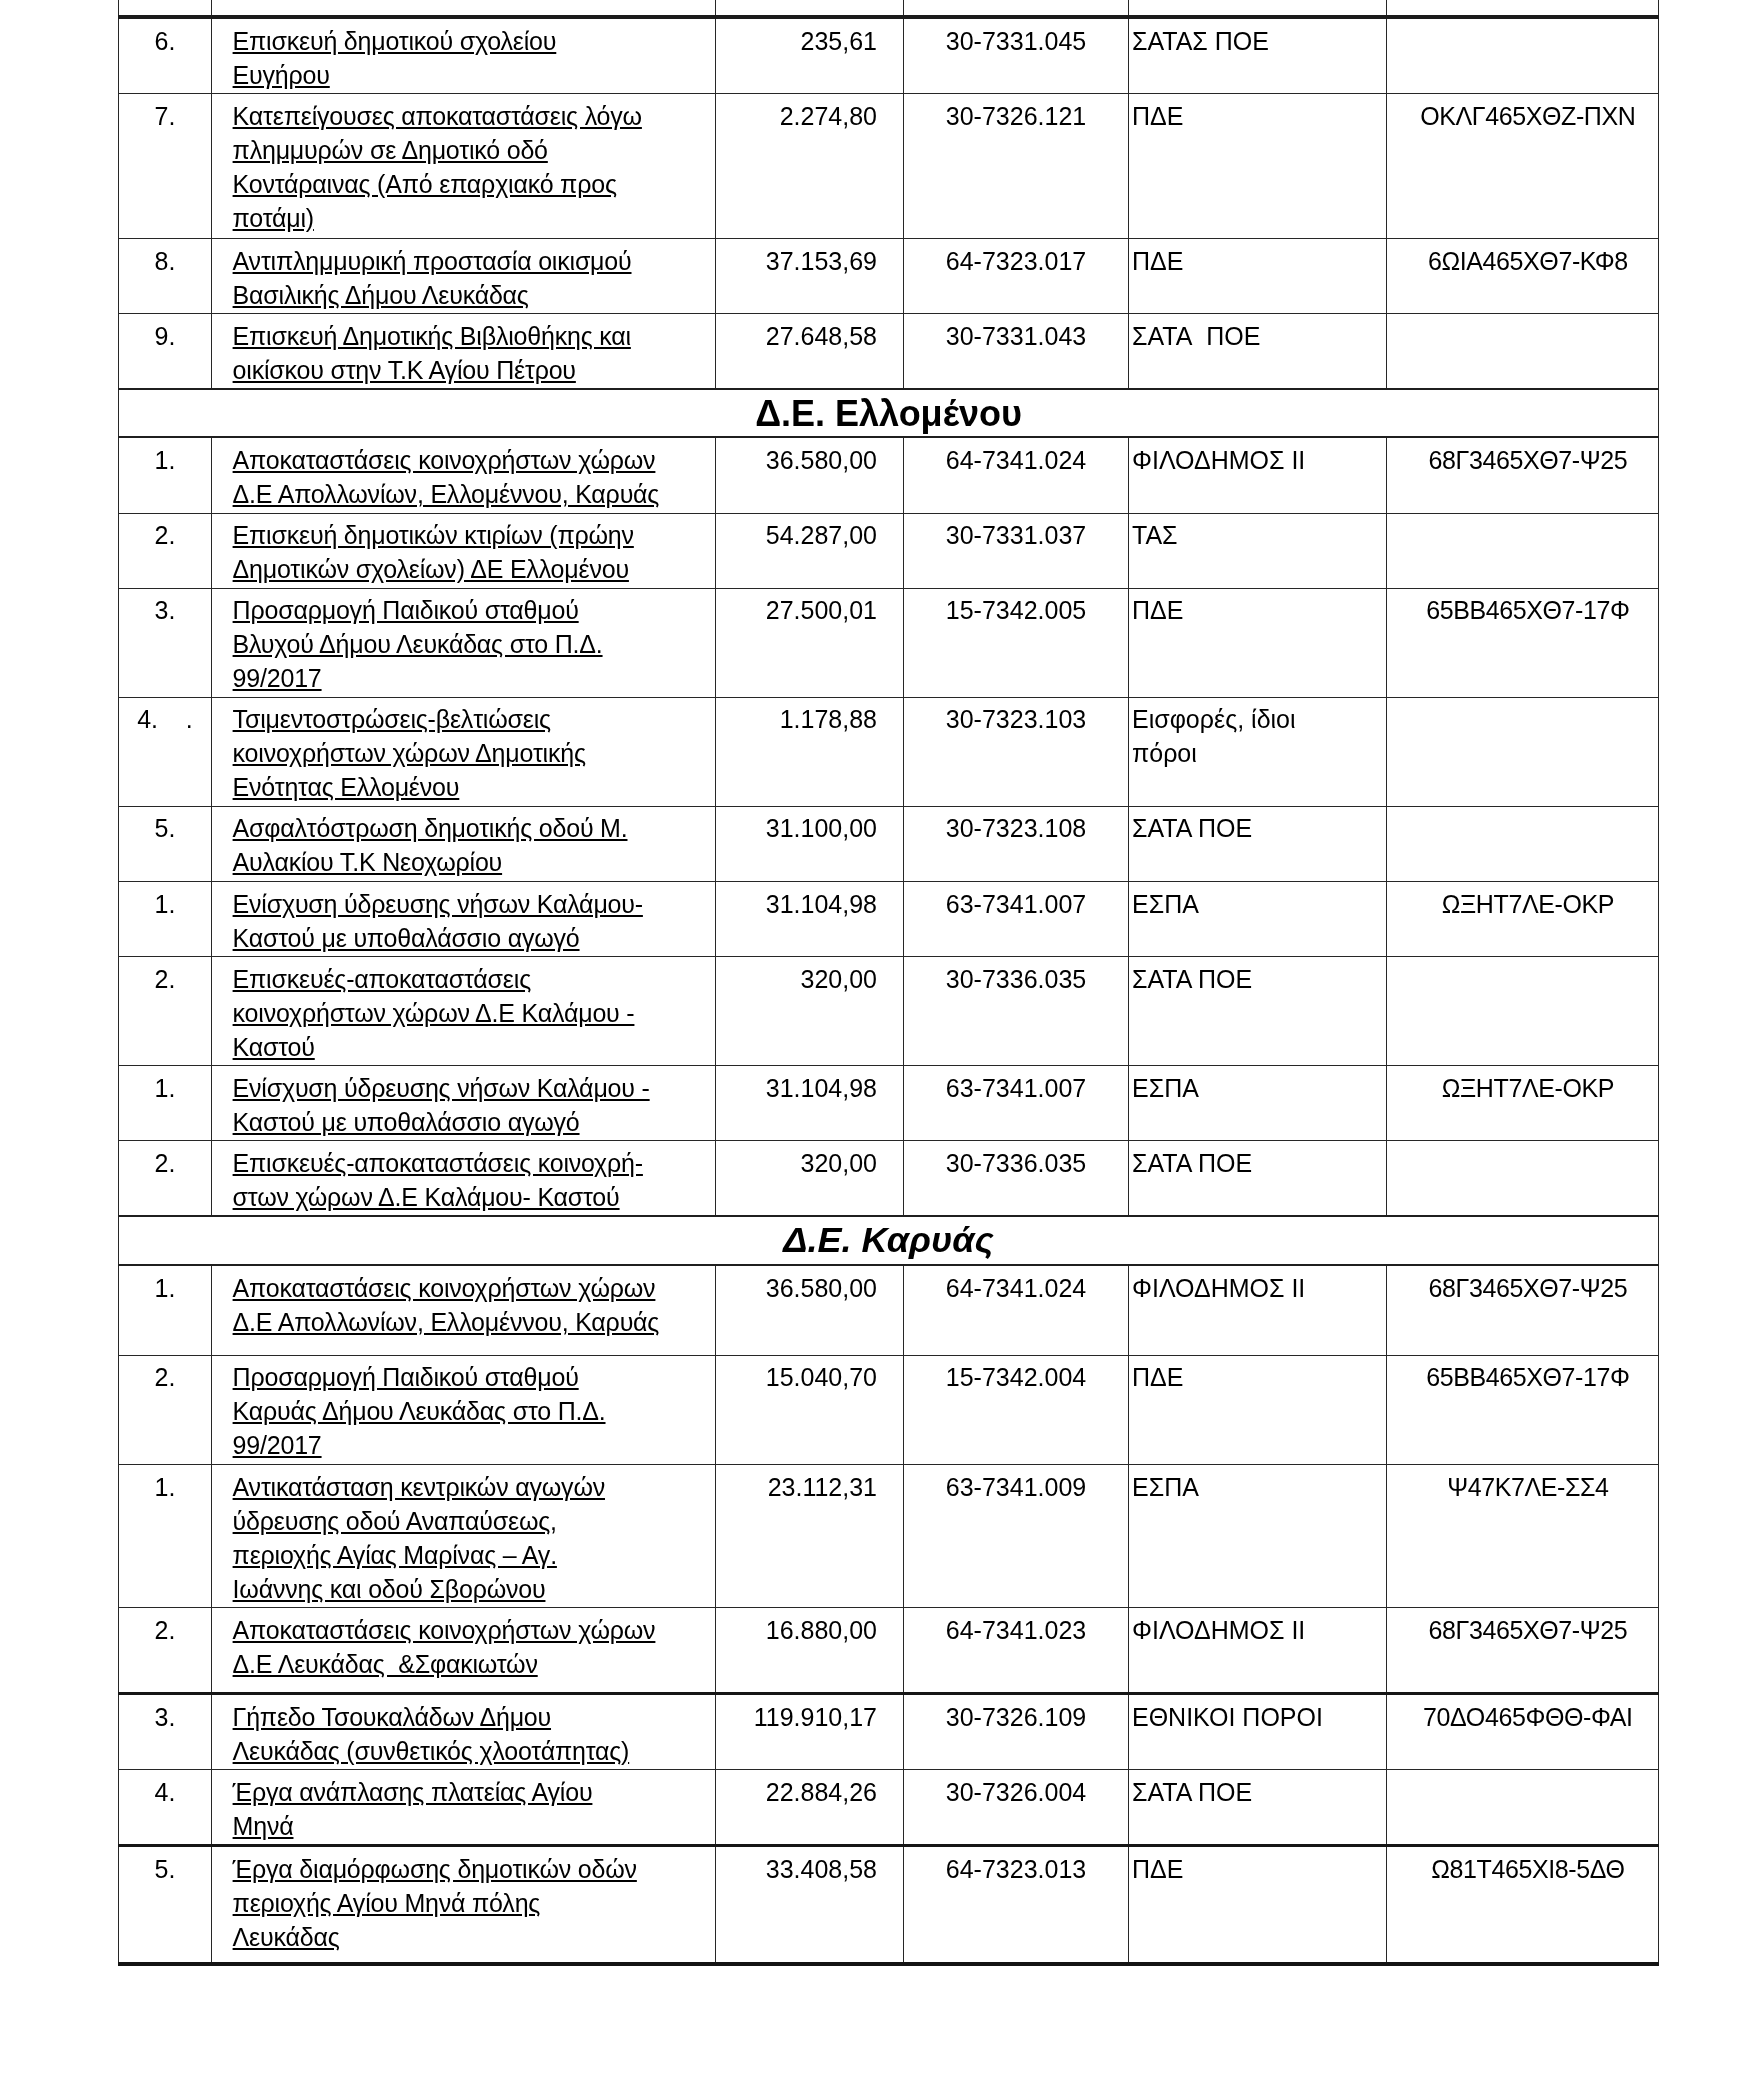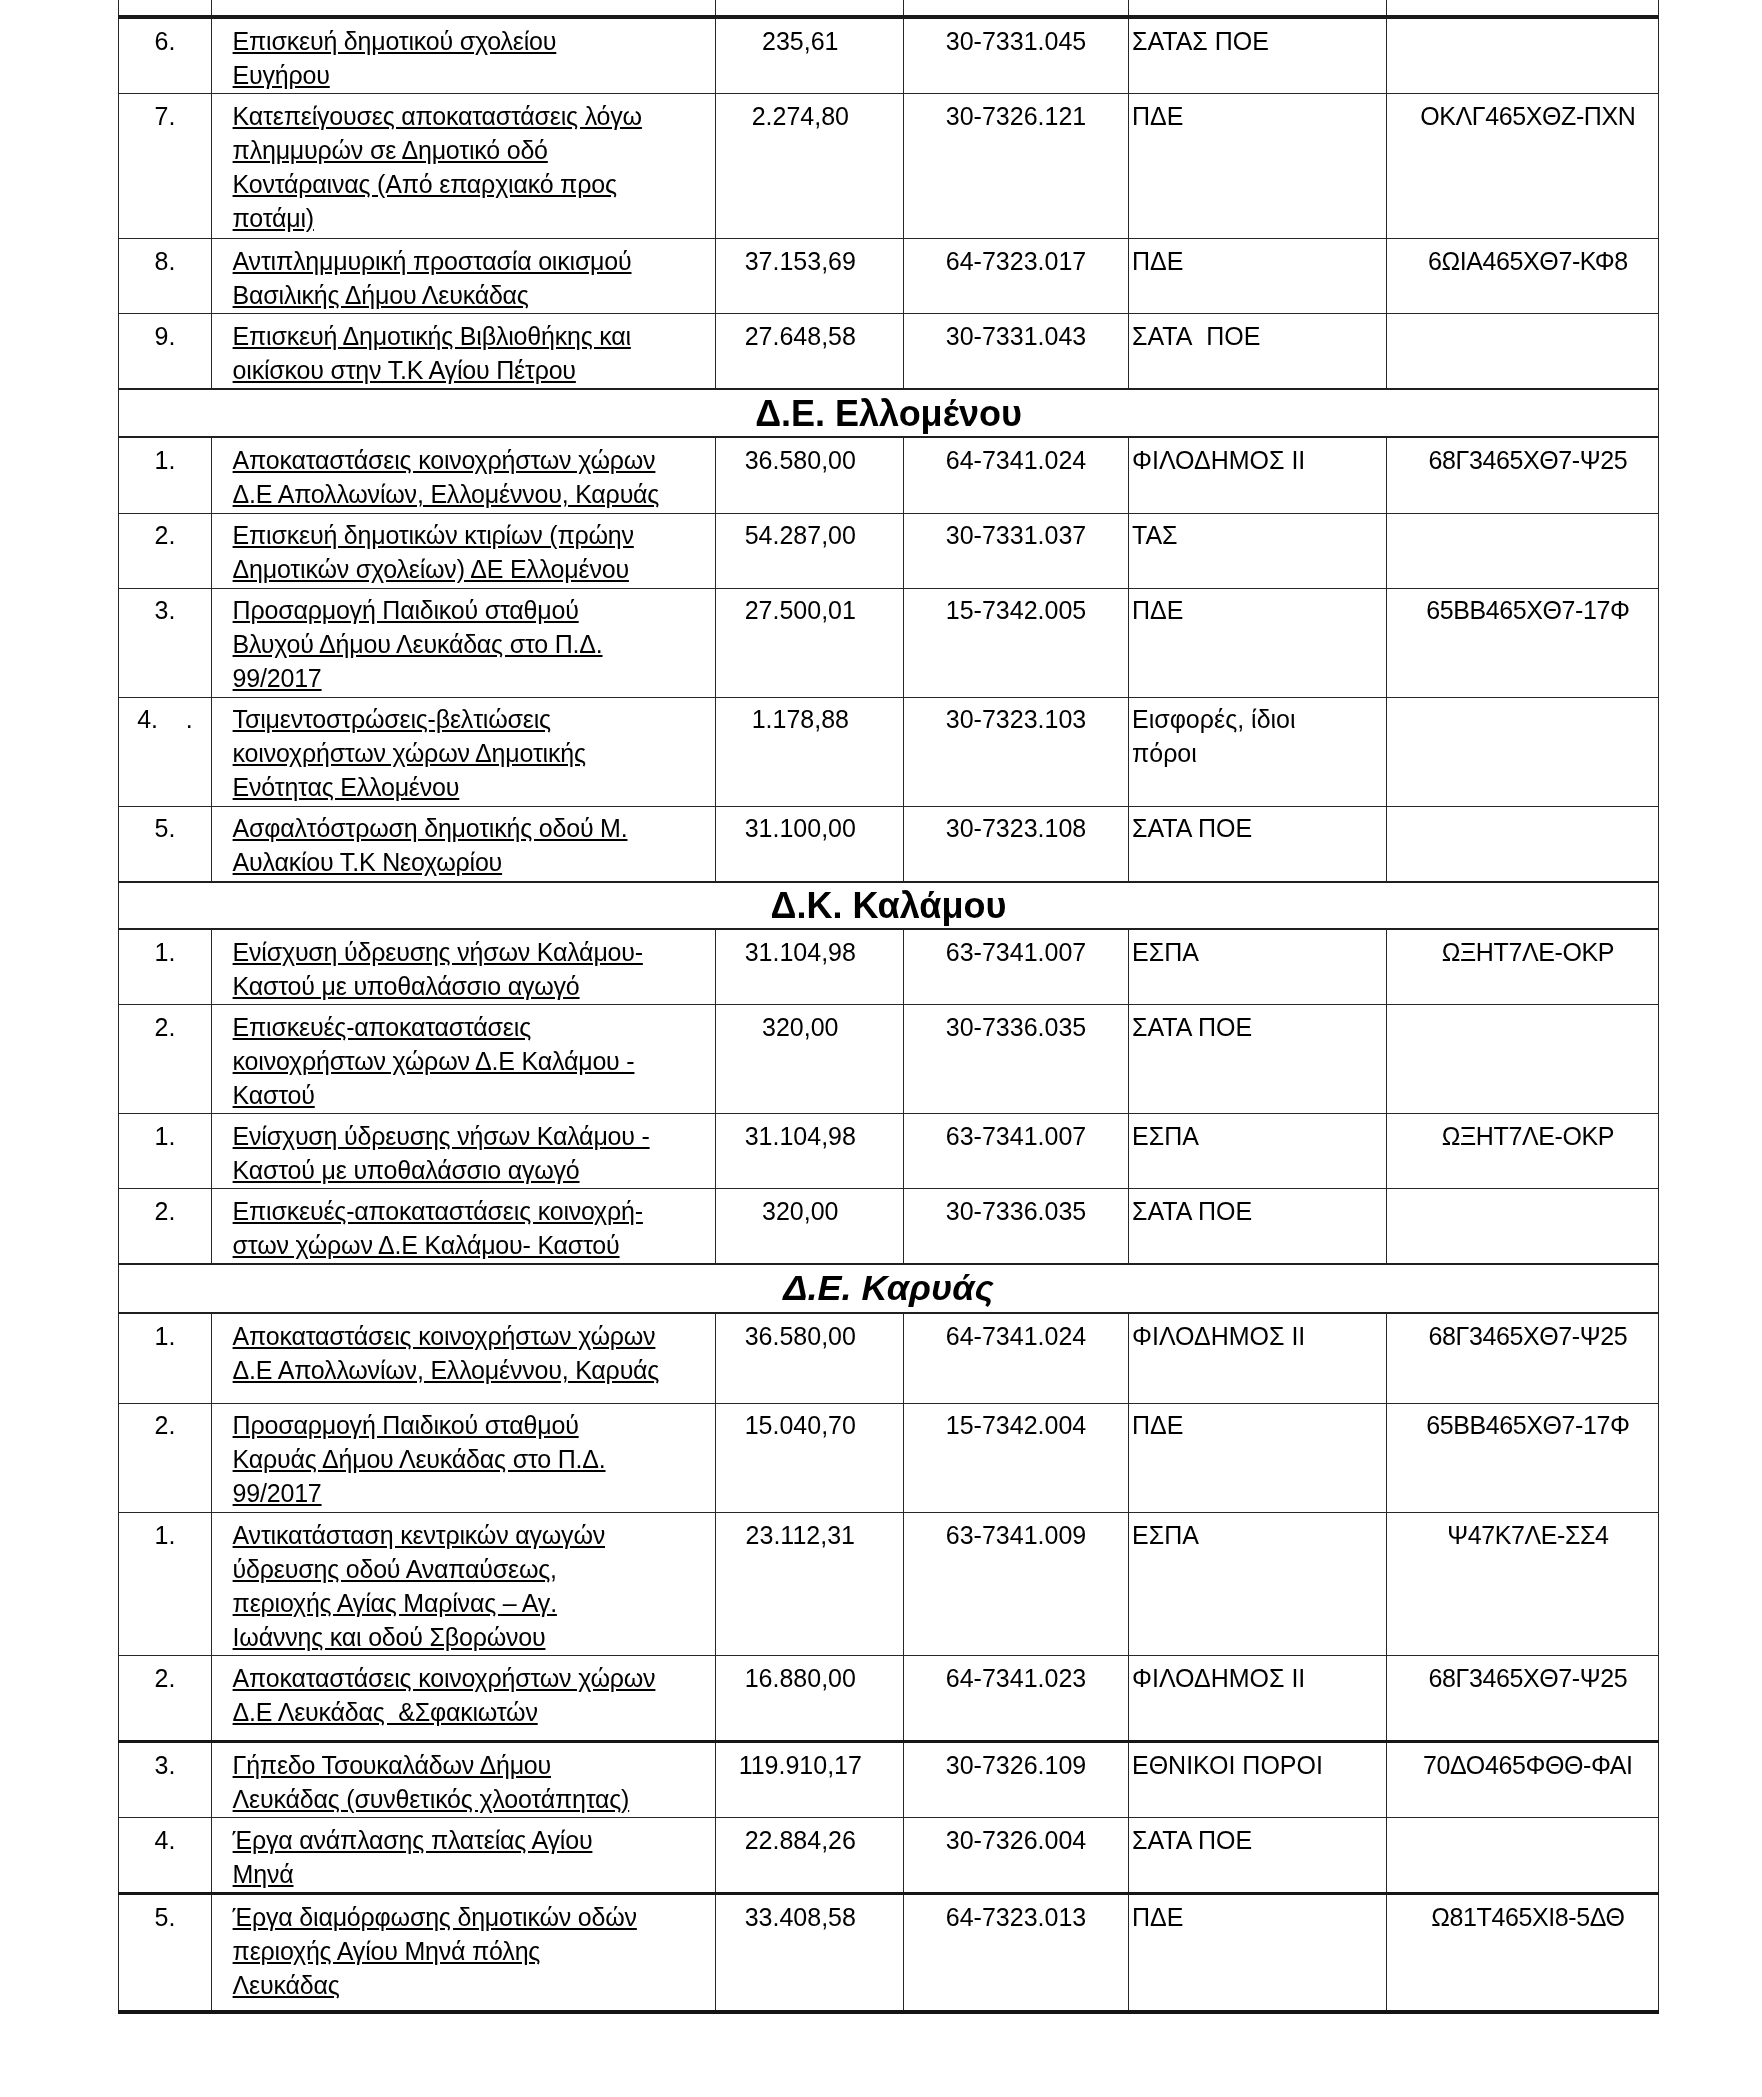--- a/index.html
+++ b/index.html
@@ -17,21 +17,21 @@
     font-size: 25px; line-height: 34px; padding: 4.6px 7.6px 1.5px 7.6px;
     overflow: hidden; word-wrap: break-word;
   }
   tr.partial-row td { border-top: none; border-bottom: 4.6px solid #1b1b1b; height: 15.2px; padding: 0; }
   tr.section-row td {
     border-top: 2.3px solid #1f1f1f; border-bottom: 2.3px solid #1f1f1f;
     font-weight: bold; text-align: center; font-size: 36px; padding-top: 6.1px;
   }
   td.c-num  { text-align: center; padding-left: 1.5px; padding-right: 1.5px; white-space: pre; }
   td.c-desc { white-space: pre-line; padding-left: 20.6px; padding-right: 10.7px; letter-spacing: -0.2px; text-decoration: underline; }
-  td.c-amt  { text-align: center; padding-right: 26px; }
+  td.c-amt  { text-align: right; padding-right: 26px; }
   td.c-code { text-align: center; padding-left: 3px; padding-right: 3px; }
   td.c-fund { text-align: left; white-space: pre-line; padding-left: 3px; padding-right: 3px; }
   td.c-ada  { text-align: center; padding-left: 18.3px; letter-spacing: -0.4px; }
   tr.thick-top td { border-top: 3px solid #161616; }
   tr.last-row td  { border-bottom: 4.6px solid #141414; }
 </style>
 </head>
 <body>
 
 <div class="sheet">
@@ -135,23 +135,20 @@
         </tr>
         <tr class="data-row" style="height: 74px;">
           <td class="c-num">5.</td>
           <td class="c-desc">Ασφαλτόστρωση δημοτικής οδού Μ.
 Αυλακίου Τ.Κ Νεοχωρίου</td>
           <td class="c-amt">31.100,00</td>
           <td class="c-code">30-7323.108</td>
           <td class="c-fund">ΣΑΤΑ ΠΟΕ</td>
           <td class="c-ada"></td>
         </tr>
-        <tr class="section-row" style="height: 47px;">
-          <td class="section-header" colspan="6">Δ.Κ. Καλάμου</td>
-        </tr>
         <tr class="data-row" style="height: 73px;">
           <td class="c-num">1.</td>
           <td class="c-desc">Ενίσχυση ύδρευσης νήσων Καλάμου-
 Καστού με υποθαλάσσιο αγωγό</td>
           <td class="c-amt">31.104,98</td>
           <td class="c-code">63-7341.007</td>
           <td class="c-fund">ΕΣΠΑ</td>
           <td class="c-ada">ΩΞΗΤ7ΛΕ-ΟΚΡ</td>
         </tr>
         <tr class="data-row" style="height: 107px;">

